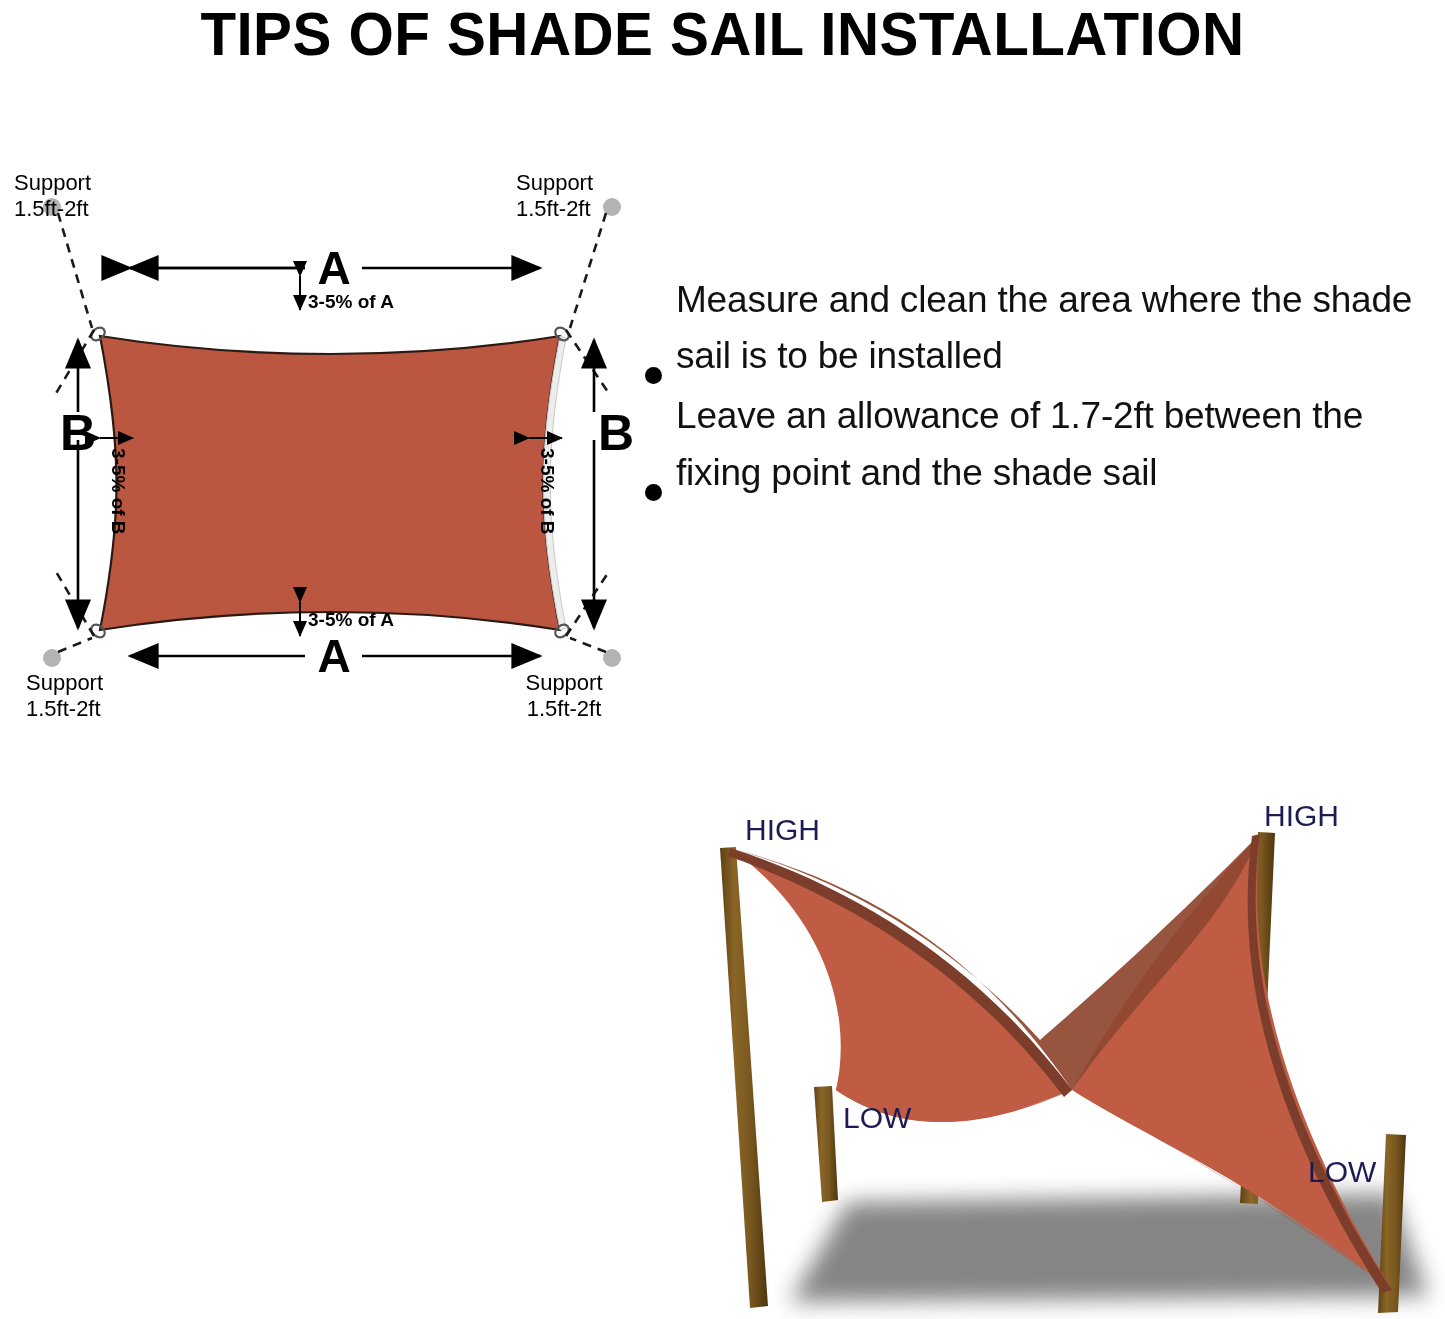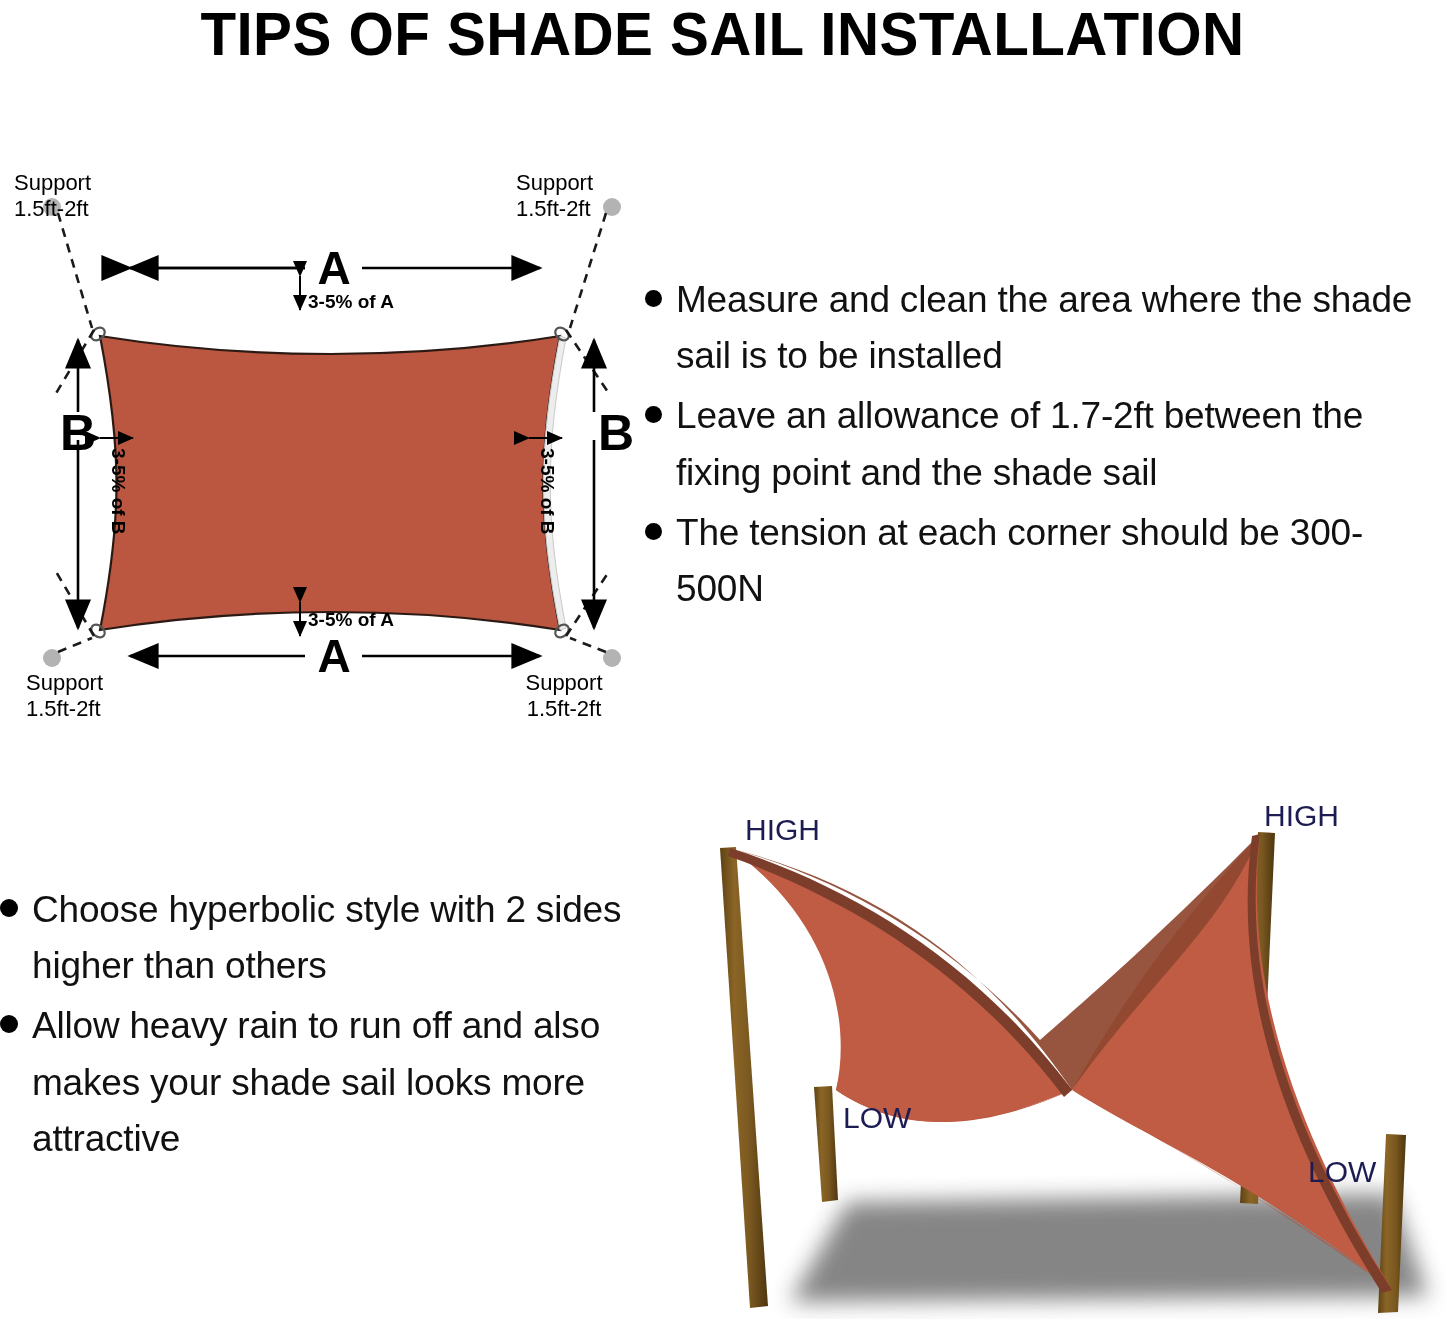--- a/index.html
+++ b/index.html
@@ -52,21 +52,21 @@
     width: 800px;
   }
   #bullets-left {
     position: absolute;
     left: 0px;
     top: 882px;
     width: 625px;
   }
   .bullet-row {
     display: flex;
-    align-items: flex-start;
+    align-items: flex-end;
     margin-bottom: 4px;
   }
   .bullet-dot {
     flex: 0 0 auto;
     width: 17px;
     height: 17px;
     border-radius: 50%;
     background: #000000;
     margin-top: 18px;
     margin-right: 14px;
@@ -219,36 +219,22 @@
 
   <div id="bullets-right">
     <div class="bullet-row">
       <span class="bullet-dot"></span>
       <span class="bullet-text">Measure and clean the area where the shade sail is to be installed</span>
     </div>
     <div class="bullet-row">
       <span class="bullet-dot"></span>
       <span class="bullet-text">Leave an allowance of 1.7-2ft between the fixing point and the shade sail</span>
     </div>
-    <div class="bullet-row">
-      <span class="bullet-dot"></span>
-      <span class="bullet-text">The tension at each corner should be 300-500N</span>
-    </div>
   </div>
 
-  <div id="bullets-left">
-    <div class="bullet-row">
-      <span class="bullet-dot"></span>
-      <span class="bullet-text">Choose hyperbolic style with 2 sides higher than others</span>
-    </div>
-    <div class="bullet-row">
-      <span class="bullet-dot"></span>
-      <span class="bullet-text">Allow heavy rain to run off and also makes your shade sail looks more attractive</span>
-    </div>
-  </div>
 
   <svg id="hypar" viewBox="0 0 765 529">
     <defs>
       <linearGradient id="woodGrad" x1="0" y1="0" x2="1" y2="0">
         <stop offset="0%" stop-color="#5e4214"></stop>
         <stop offset="30%" stop-color="#8a6526"></stop>
         <stop offset="62%" stop-color="#7a5820"></stop>
         <stop offset="100%" stop-color="#4e360f"></stop>
       </linearGradient>
       <filter id="blurShadow" x="-30%" y="-60%" width="160%" height="240%">

